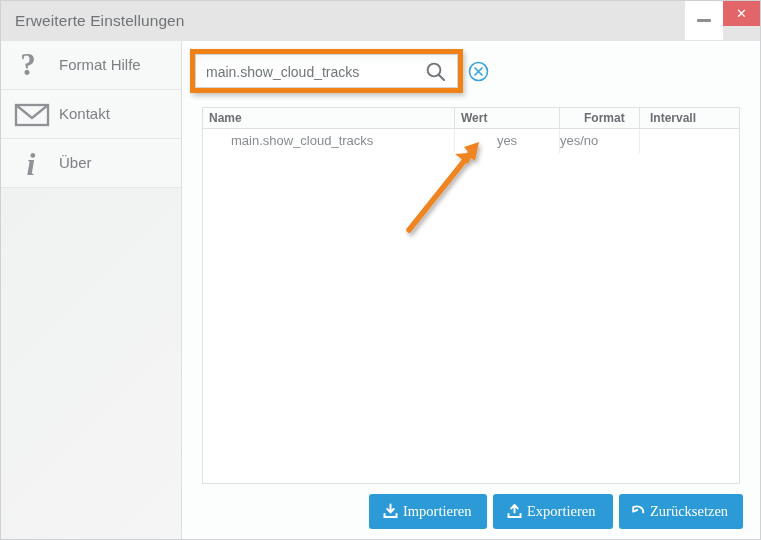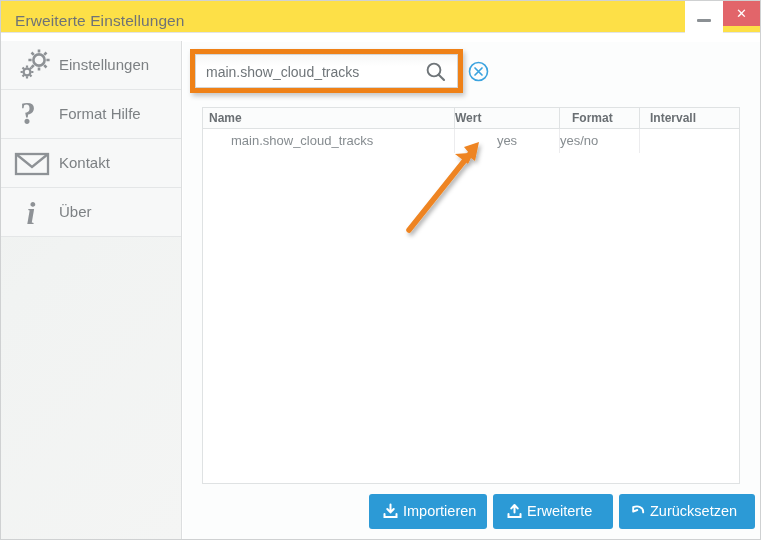--- a/index.html
+++ b/index.html
@@ -11,22 +11,22 @@
   }
   #window{
     position:absolute;left:0;top:0;width:761px;height:540px;
     background:#ffffff;
     border:1px solid #cfd1d2;
     box-sizing:border-box;
   }
 
   
   #titlebar{
-    position:absolute;left:0;top:0;width:759px;height:32px;
-    background:#fde047;
+    position:absolute;left:0;top:0;width:759px;height:40px;
+    background:#e5e5e5;
     border-bottom:1px solid #e2e4e5;
     box-sizing:border-box;
   }
   #title-text{
     position:absolute;left:14px;top:11px;
     font-size:15.5px;color:#6f7376;letter-spacing:.1px;
     white-space:nowrap;
   }
   #btn-min{
     position:absolute;left:684px;top:0;width:38px;height:39px;
@@ -142,21 +142,21 @@
 
   
   #buttons{
     position:absolute;left:0;top:452px;width:577px;height:45px;
   }
   .btn{
     position:absolute;top:0;height:35px;
     background:#2c9ad6;
     border:none;border-radius:3px;
     color:#ffffff;font-size:14.5px;
-    font-family:Liberation Sans, sans-serif;
+    font-family:Liberation Serif, serif;
     cursor:pointer;padding:4px;
     white-space:nowrap;
   }
   .btn .bicon{
     position:absolute;left:13px;top:9px;width:17px;height:17px;
   }
   .btn .blabel{
     position:absolute;left:34px;top:0;height:35px;line-height:35px;
     font-size:14.5px;
   }
@@ -173,35 +173,20 @@
       <span class="glyph"></span>
     </button>
 
     <button id="btn-close">
       <span class="glyph">✕</span>
     </button>
   </div>
 
   <div id="sidebar">
 
-    <div class="nav-item">
-      <span class="nav-icon">
-        <svg width="48" height="48" viewBox="0 0 48 48">
-          <g fill="none" stroke="#8e9296" stroke-width="2.6">
-            <circle cx="28" cy="19" r="5.6"></circle>
-            <path d="M28 8.4v3.2M28 26.4v3.2M38.6 19h-3.2M20.6 19h-3.2M35.5 11.5l-2.3 2.3M22.8 24.2l-2.3 2.3M35.5 26.5l-2.3-2.3M22.8 13.8l-2.3-2.3"></path>
-          </g>
-          <g fill="none" stroke="#8e9296" stroke-width="2.2">
-            <circle cx="16" cy="31" r="3.4"></circle>
-            <path d="M16 24.6v2.2M16 35.2v2.2M22.4 31h-2.2M11.8 31H9.6M20.5 26.5l-1.6 1.6M13.1 33.9l-1.6 1.6M20.5 35.5l-1.6-1.6M13.1 28.1l-1.6-1.6"></path>
-          </g>
-        </svg>
-      </span>
-      <span class="nav-label">Einstellungen</span>
-    </div>
 
     <div class="nav-item">
       <span class="nav-icon">
         <svg width="48" height="48" viewBox="0 0 48 48">
           <text x="17" y="34" font-family="Liberation Serif, serif" font-size="31" font-weight="bold" fill="#8e9296" text-anchor="middle">?</text>
         </svg>
       </span>
       <span class="nav-label">Format Hilfe</span>
     </div>
 
@@ -244,22 +229,22 @@
       <svg width="21" height="21" viewBox="0 0 21 21">
         <circle cx="10.5" cy="10.5" r="9" fill="none" stroke="#3ba3df" stroke-width="1.6"></circle>
         <path d="M7 7 L14 14 M14 7 L7 14" stroke="#3ba3df" stroke-width="1.7" stroke-linecap="round"></path>
       </svg>
     </span>
 
     <div id="table">
 
       <div id="thead">
         <div class="th" style="left:6px;width:245px;">Name</div>
-        <div class="th sep" style="left:251px;width:105px;">Wert</div>
-        <div class="th sep" style="left:356px;width:80px;padding-left:12px;">Format</div>
+        <div class="th sep" style="left:251px;width:105px;padding-left:6px;">Wert</div>
+        <div class="th sep" style="left:356px;width:80px;padding-left:24px;">Format</div>
         <div class="th sep" style="left:436px;width:100px;padding-left:10px;">Intervall</div>
       </div>
 
       <div class="trow">
         <div class="td" style="left:6px;width:245px;padding-left:22px;">main.show_cloud_tracks</div>
         <div class="td sep" style="left:251px;width:105px;text-align:center;">yes</div>
         <div class="td sep" style="left:356px;width:80px;">yes/no</div>
         <div class="td sep" style="left:436px;width:100px;padding-left:6px;"></div>
       </div>
 
@@ -289,24 +274,24 @@
         <span class="blabel">Importieren</span>
       </button>
 
       <button class="btn" style="left:310px;width:120px;">
         <span class="bicon">
           <svg width="17" height="17" viewBox="0 0 17 17">
             <path d="M8.5 9.4 L8.5 2.2 M5.3 5.4 L8.5 2 L11.7 5.4" fill="none" stroke="#ffffff" stroke-width="2" stroke-linecap="round" stroke-linejoin="round"></path>
             <path d="M2.5 11 L2.5 14 L14.5 14 L14.5 11" fill="none" stroke="#ffffff" stroke-width="2" stroke-linecap="round"></path>
           </svg>
         </span>
-        <span class="blabel">Erweiterte</span>
+        <span class="blabel">Exportieren</span>
       </button>
 
-      <button class="btn" style="left:436px;width:136px;">
+      <button class="btn" style="left:436px;width:124px;">
         <span class="bicon" style="left:11px;">
           <svg width="17" height="17" viewBox="0 0 17 17">
             <path d="M3.2 4.2 L3.2 8.6 M3.2 4.2 C8 2.2 13.5 4 13.2 9.4 M3.2 8.6 L7.3 7" fill="none" stroke="#ffffff" stroke-width="1.9" stroke-linecap="round" stroke-linejoin="round"></path>
           </svg>
         </span>
         <span class="blabel" style="left:31px;">Zurücksetzen</span>
       </button>
 
     </div>
 

